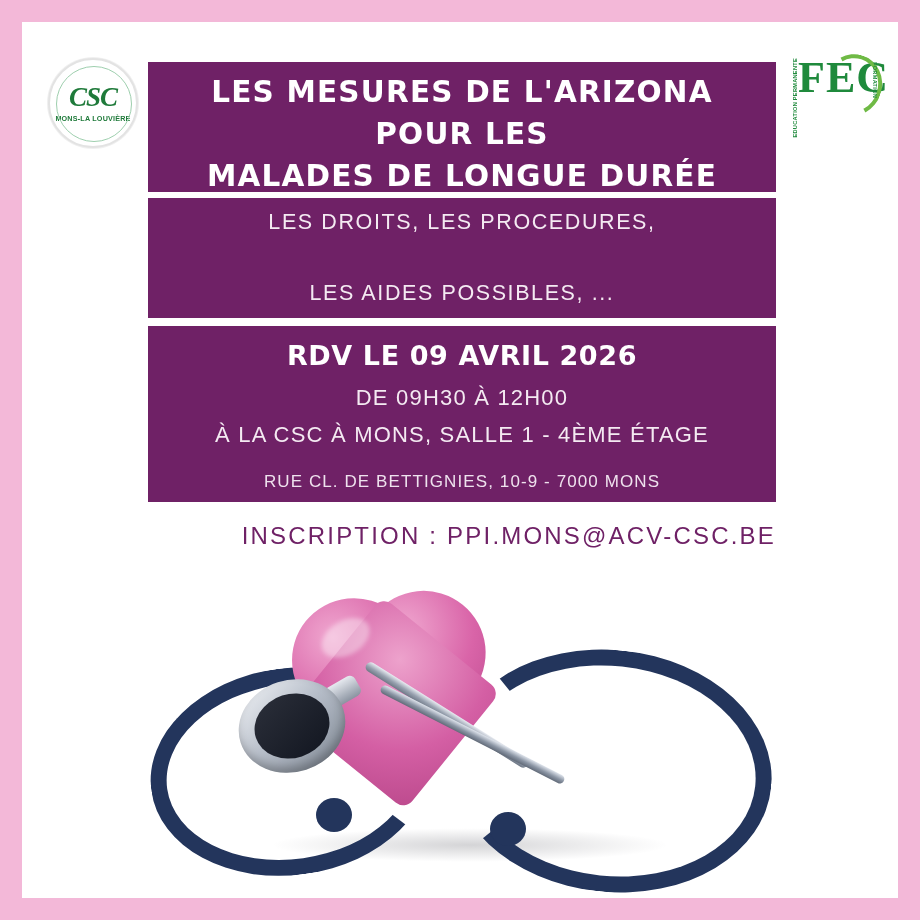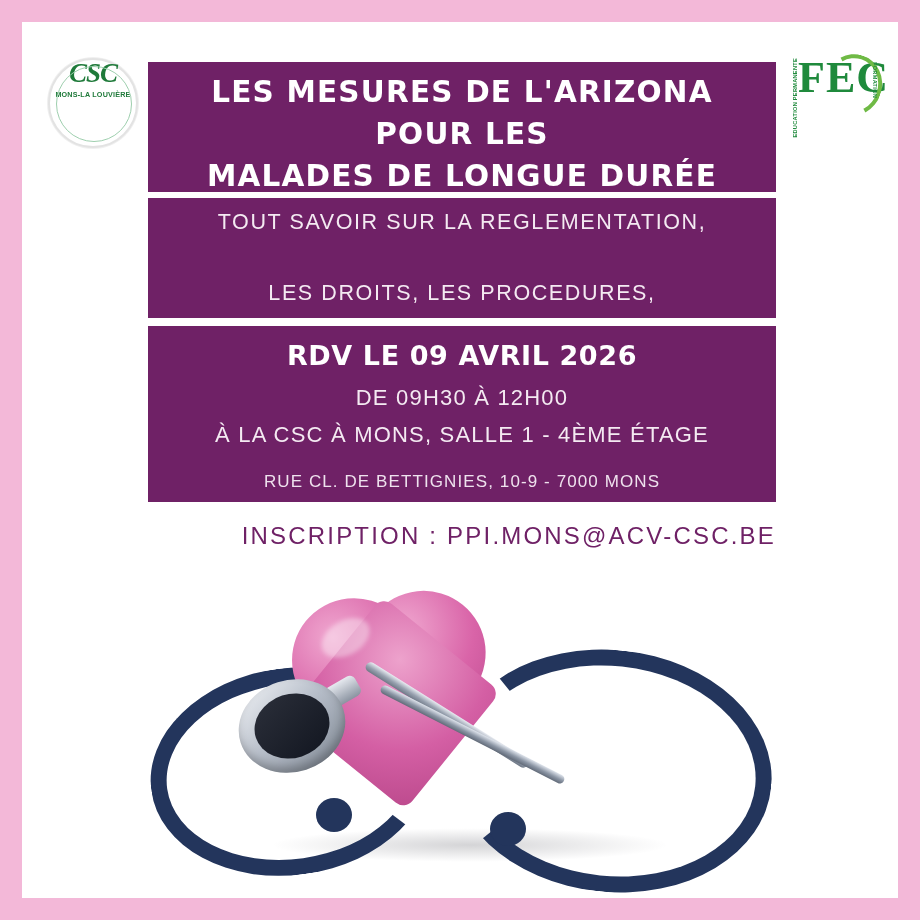--- a/index.html
+++ b/index.html
@@ -40,20 +40,21 @@
     left: 48px;
     top: 58px;
     width: 86px;
     height: 86px;
     border-radius: 50%;
     background: #ffffff;
     border: 2px solid #e3e3e3;
     display: flex;
     flex-direction: column;
     align-items: center;
+    justify-content: center;
     box-shadow: 0 0 0 1px #f0f0f0;
   }
   .csc-logo .csc-mark {
     font-family: "Liberation Serif", serif;
     font-weight: bold;
     font-style: italic;
     font-size: 27px;
     color: #1f7a3a;
     letter-spacing: -1px;
     line-height: 1;
@@ -375,22 +376,22 @@
     <div class="fec-swoosh"></div>
     <div class="fec-vert2">FORMATION</div>
   </div>
 
   <div class="block block-title">
     <div class="line">LES MESURES DE L'ARIZONA POUR LES</div>
     <div class="line">MALADES DE LONGUE DURÉE</div>
   </div>
 
   <div class="block block-sub">
-    <div class="line">TOUT SAVOIR SUR LA REGLEMENTATION,</div>
     <div class="line">LES DROITS, LES PROCEDURES,</div>
+    <div class="line">LES AIDES POSSIBLES, ...</div>
   </div>
 
   <div class="block block-info">
     <div class="rdv">RDV LE 09 AVRIL 2026</div>
     <div class="hours">DE 09H30 À 12H00</div>
     <div class="place">À LA CSC À MONS, SALLE 1 - 4ÈME ÉTAGE</div>
     <div class="address">RUE CL. DE BETTIGNIES, 10-9 - 7000 MONS</div>
   </div>
 
   <div class="inscription">INSCRIPTION : PPI.MONS@ACV-CSC.BE</div>

